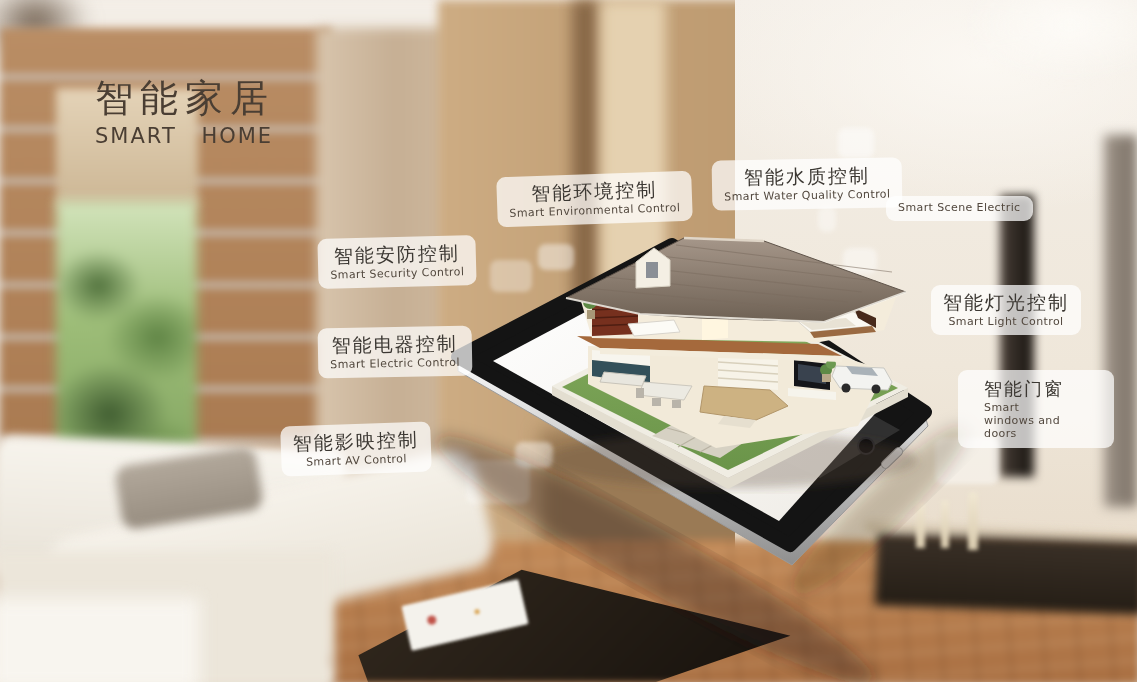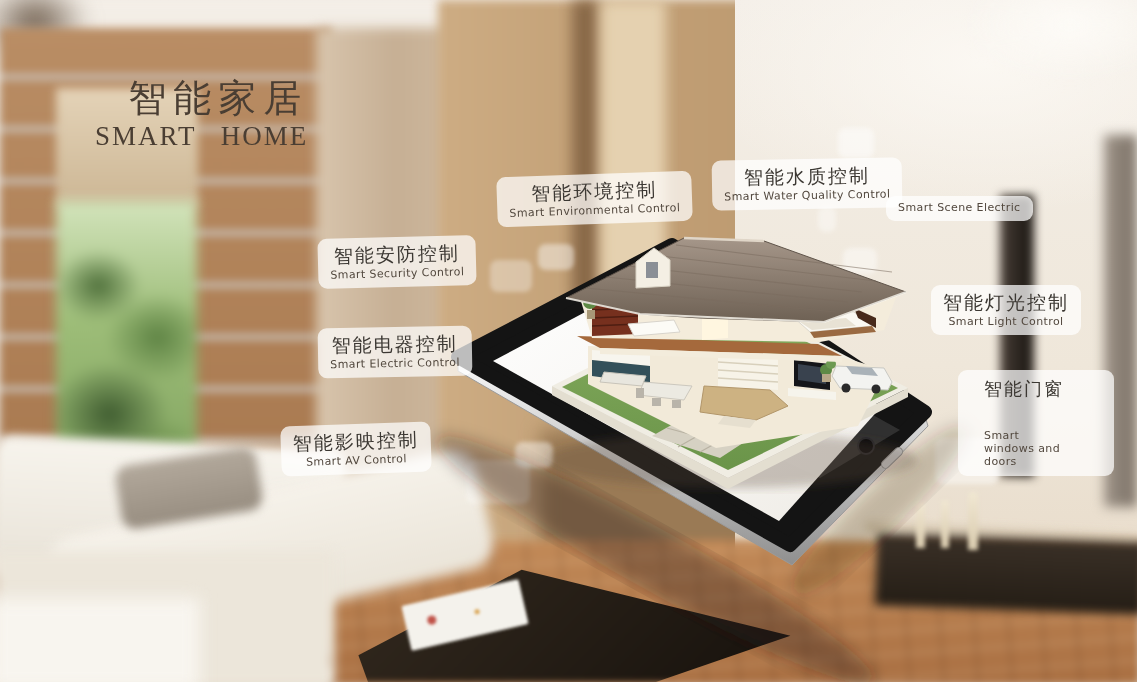--- a/index.html
+++ b/index.html
@@ -78,34 +78,34 @@
     transform:rotate(-13deg);filter:blur(1.5px);}
   .magazine::after{content:"";position:absolute;left:22px;top:16px;width:9px;height:9px;border-radius:50%;
     background:#c05248;box-shadow:46px 2px 0 -2px #d8a04a;}
   
   .tile{position:absolute;background:rgba(255,255,255,.55);border-radius:8px;filter:blur(2px);}
   
   .illustration{left:0;top:0;width:1137px;height:682px;z-index:3;}
   
   .title{left:95px;top:76px;z-index:6;color:#4a3e33;}
   .title .zh{font-size:38px;letter-spacing:7px;line-height:44px;text-align:right;}
-  .title .en{font-size:27px;letter-spacing:2px;word-spacing:16px;line-height:32px;font-family:Liberation Serif, serif;}
+  .title .en{font-size:21px;letter-spacing:2px;word-spacing:16px;line-height:32px;}
   .label{position:absolute;z-index:6;background:rgba(255,255,255,.72);border-radius:9px;
     padding:5px 12px 7px;text-align:center;color:#3c3833;}
   .label .lab-zh{display:block;font-size:19px;letter-spacing:2px;line-height:25px;white-space:nowrap;}
   .label .lab-en{display:block;font-size:11px;letter-spacing:.4px;line-height:13px;color:#52483e;white-space:nowrap;}
   .lab-environment{left:497px;top:174px;transform:rotate(-2deg);}
   .lab-water{left:712px;top:159px;transform:rotate(-1deg);}
   .lab-scene{left:886px;top:196px;}
   .lab-security{left:318px;top:237px;transform:rotate(-1.5deg);}
   .lab-light{left:931px;top:285px;}
   .lab-electric{left:318px;top:327px;transform:rotate(-1deg);}
   .lab-windows{left:958px;top:370px;width:104px;text-align:left;padding:6px 26px 8px;}
   .lab-windows .lab-zh{font-size:18px;}
-  .lab-windows .lab-en{white-space:normal;width:86px;margin-top:28px;}
+  .lab-windows .lab-en{white-space:normal;width:86px;}
   .lab-av{left:281px;top:424px;transform:rotate(-2deg);}
 </style>
 </head>
 <body>
 
 <div class="scene">
 
   <div class="abs ceiling"></div>
   <div class="abs corner-dark"></div>
   <div class="abs left-wall"></div>

